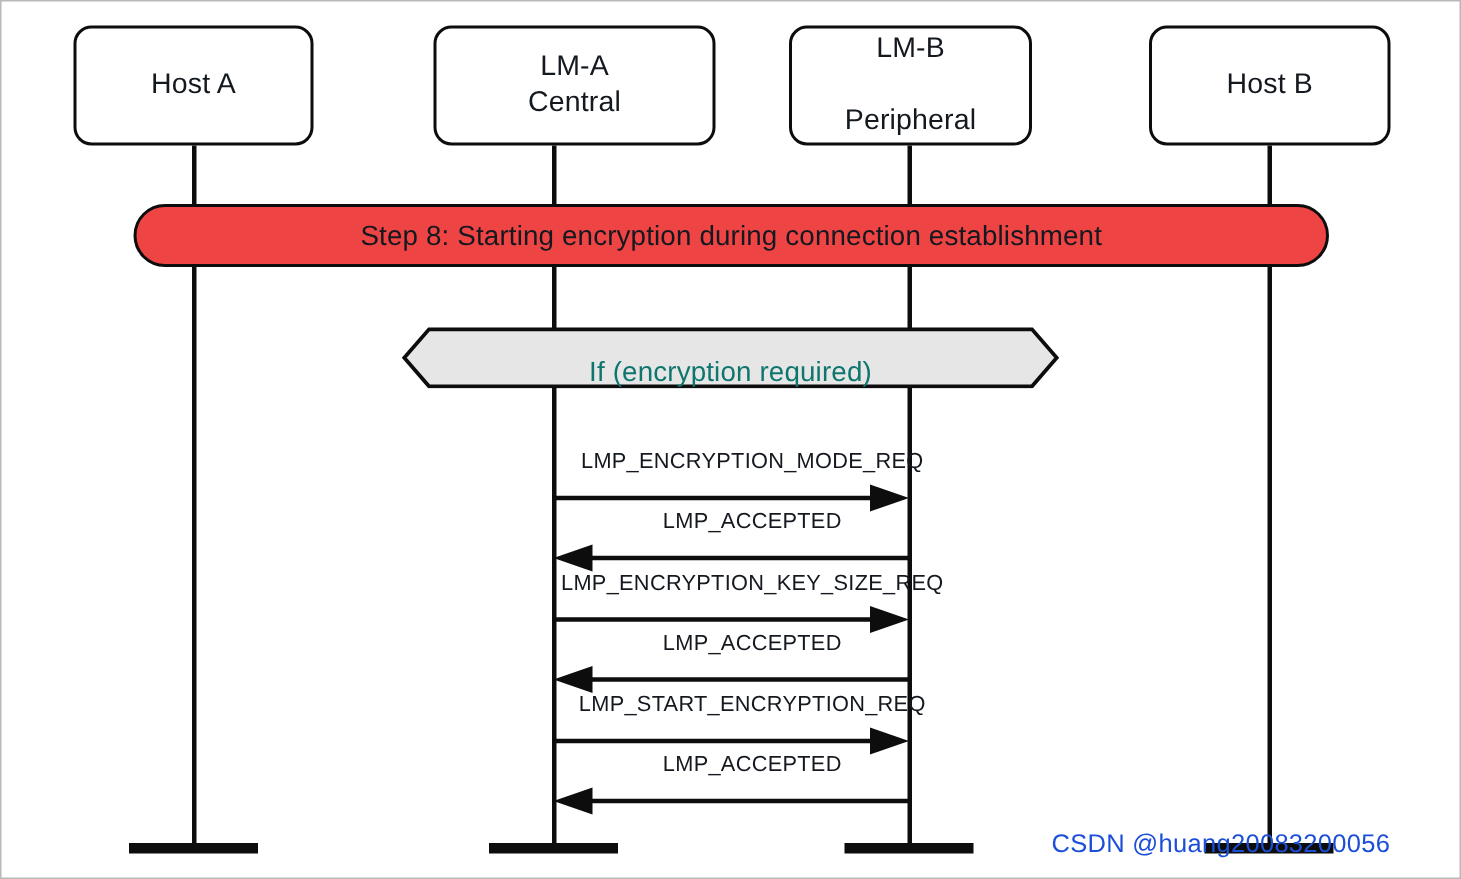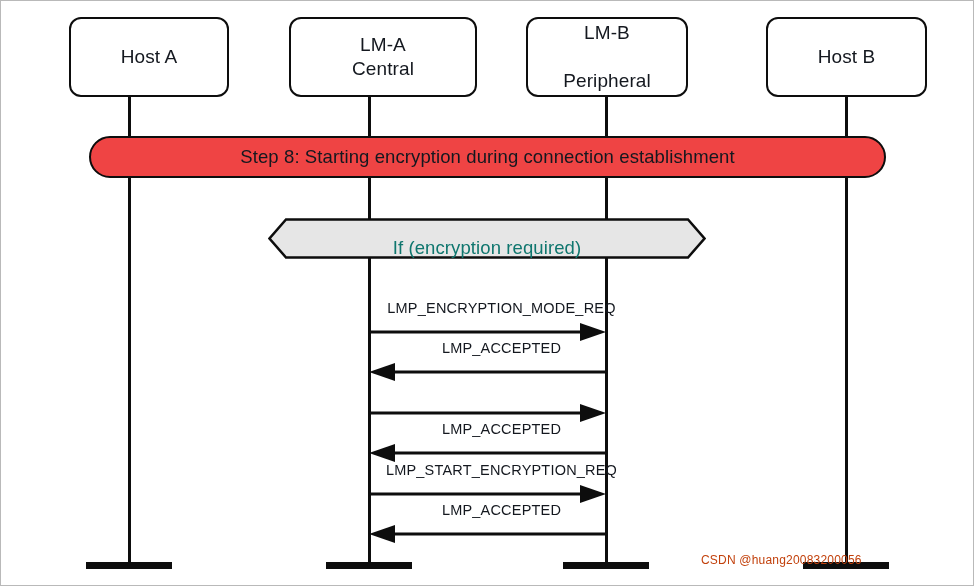--- a/index.html
+++ b/index.html
@@ -111,42 +111,42 @@
   }
   .msg-arrow {
     position: absolute;
     left: 0;
     display: block;
   }
 
   
   .watermark {
     position: absolute;
-    color: #c2410c;
-    font-size: 12px;
+    color: #1d4ed8;
+    font-size: 17px;
     white-space: nowrap;
     letter-spacing: 0.2px;
     user-select: none;
     text-align: right;
   }
 </style>
 </head>
 <body>
 
 <div id="canvas">
 
   <div id="lifelines">
       <div class="lifeline" style="left: 126.5px; top: 96px; height: 469px;"></div>
       <div class="lifeline" style="left: 366.5px; top: 96px; height: 469px;"></div>
       <div class="lifeline" style="left: 603.5px; top: 96px; height: 469px;"></div>
       <div class="lifeline" style="left: 843.5px; top: 96px; height: 469px;"></div>
     </div>
 
   <div id="participants">
-      <div class="participant" style="left: 48px; top: 16px; width: 160px; height: 80px; margin-left: 20px;">
+      <div class="participant" style="left: 48px; top: 16px; width: 160px; height: 80px;">
         <span>Host A</span>
       </div>
       <div class="participant" style="left: 288px; top: 16px; width: 188px; height: 80px;">
         <span>LM-A</span>
         <span class="ln2">Central</span>
       </div>
       <div class="participant" style="left: 525px; top: 16px; width: 162px; height: 80px; gap: 24px;">
         <span>LM-B</span>
         <span class="ln2">Peripheral</span>
       </div>
@@ -177,20 +177,21 @@
         </svg>
       </div>
       <div class="msg" style="left: 368px; top: 339px; width: 237px; height: 34px;">
         <div class="msg-label" style="top: 0px;">LMP_ACCEPTED</div>
         <svg class="msg-arrow" width="237" height="20" viewBox="0 0 237 20" style="top: 22px;">
           <line y1="10" y2="10" stroke="#0d0d0d" stroke-width="3" x1="22" x2="237"></line>
           <polygon fill="#0d0d0d" points="0,10 26,1 26,19"></polygon>
         </svg>
       </div>
       <div class="msg" style="left: 368px; top: 380px; width: 237px; height: 34px;">
+        <div class="msg-label" style="top: 0px;">LMP_ENCRYPTION_KEY_SIZE_REQ</div>
         <svg class="msg-arrow" width="237" height="20" viewBox="0 0 237 20" style="top: 22px;">
           <line y1="10" y2="10" stroke="#0d0d0d" stroke-width="3" x1="0" x2="215"></line>
           <polygon fill="#0d0d0d" points="237,10 211,1 211,19"></polygon>
         </svg>
       </div>
       <div class="msg" style="left: 368px; top: 420px; width: 237px; height: 34px;">
         <div class="msg-label" style="top: 0px;">LMP_ACCEPTED</div>
         <svg class="msg-arrow" width="237" height="20" viewBox="0 0 237 20" style="top: 22px;">
           <line y1="10" y2="10" stroke="#0d0d0d" stroke-width="3" x1="22" x2="237"></line>
           <polygon fill="#0d0d0d" points="0,10 26,1 26,19"></polygon>

